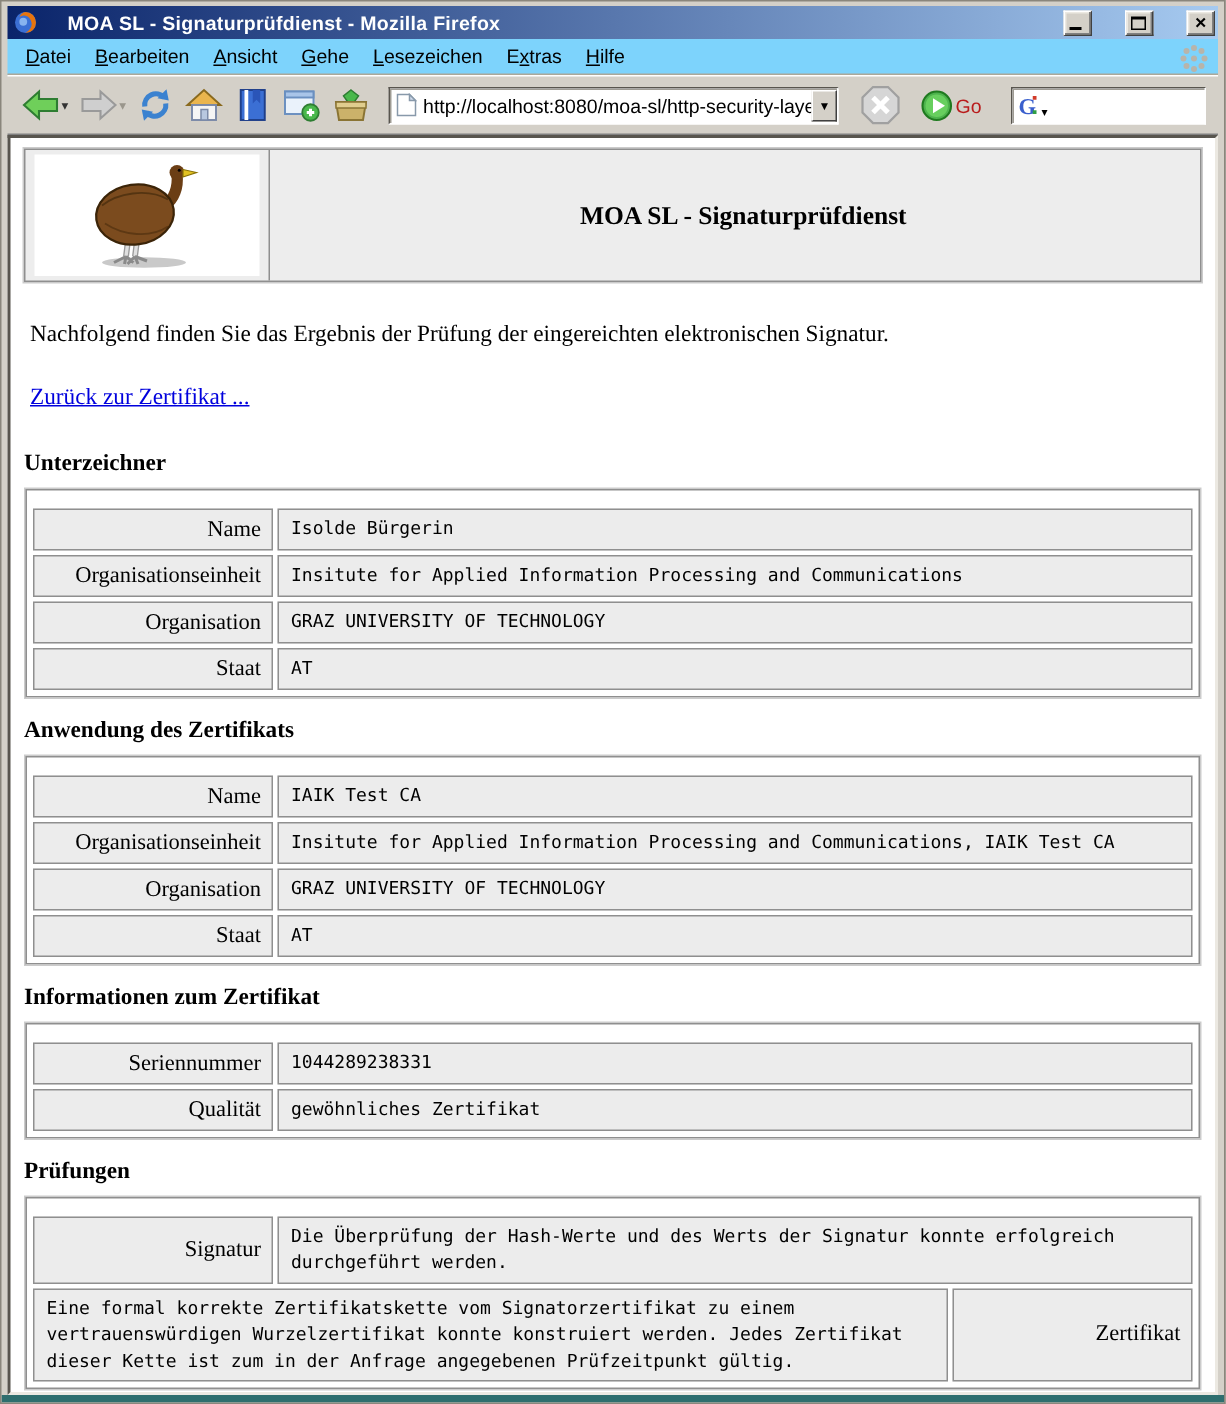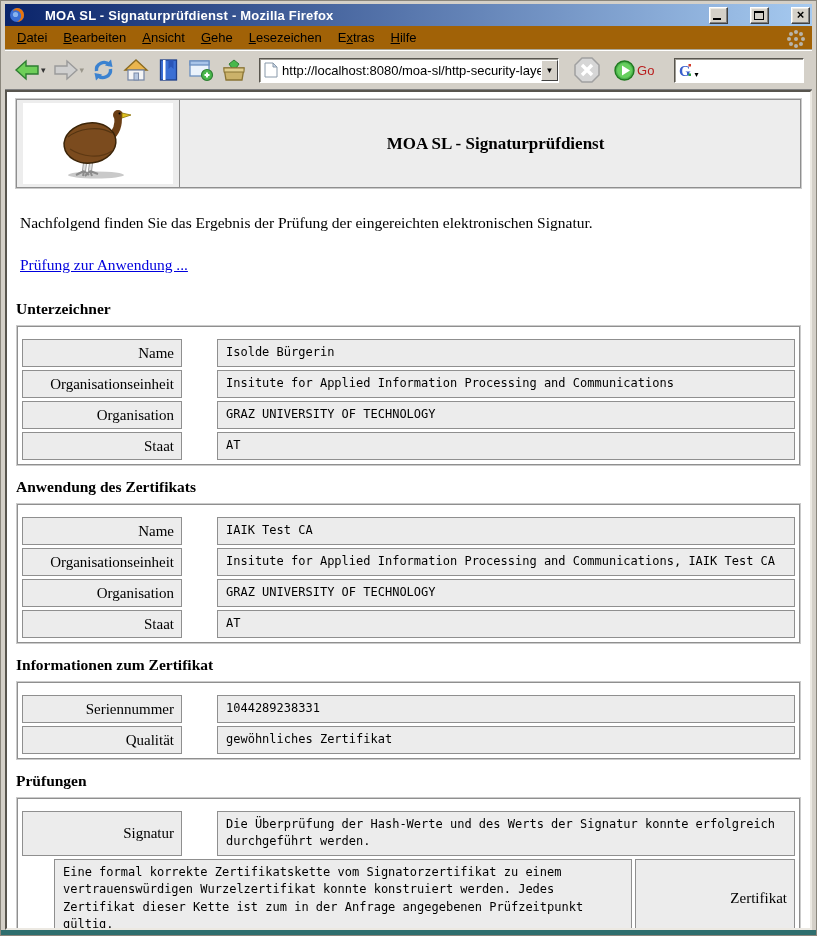--- a/index.html
+++ b/index.html
@@ -29,21 +29,21 @@
     border:1px solid;border-color:#ffffff #404040 #404040 #ffffff;
     box-shadow:inset -1px -1px 0 #808080,inset 1px 1px 0 #ece9e2;
   }
   .glyph-min{position:absolute;left:3px;bottom:3px;width:8px;height:2px;background:#000;}
   .glyph-max{position:absolute;left:3px;top:3px;width:10px;height:9px;border:1px solid #000;border-top:2px solid #000;}
   .glyph-close{position:absolute;left:0;top:0;right:0;bottom:1px;display:flex;align-items:center;justify-content:center;
     font-size:13px;font-weight:bold;color:#000;line-height:1;}
   
   .menubar{
     height:24px;flex:0 0 24px;display:flex;align-items:center;
-    padding:0 4px;background:#a16207;position:relative;
+    padding:0 4px;background:#7dd3fc;position:relative;
     border-bottom:1px solid #aca899;
   }
   .menu-item{font-size:13px;color:#000;padding:3px 8px;cursor:default;}
   .menu-item u{text-decoration:underline;}
   .throbber{
     position:absolute;right:14px;top:11px;width:4px;height:4px;border-radius:50%;
     background:#b8b4aa;
     box-shadow:0 -7px 0 #b8b4aa,5px -5px 0 #b8b4aa,7px 0 0 #b8b4aa,5px 5px 0 #b8b4aa,
                0 7px 0 #b8b4aa,-5px 5px 0 #b8b4aa,-7px 0 0 #b8b4aa,-5px -5px 0 #b8b4aa;
   }
@@ -106,21 +106,21 @@
   }
   .t-row{display:flex;gap:3px;}
   .cell{border:1px solid #8f8f8f;background:var(--cellbg,#ececec);}
   .cell.label{
     width:160px;flex:0 0 160px;min-height:28px;
     display:flex;align-items:center;justify-content:flex-end;
     text-align:right;padding:4px 7px 4px 20px;font-size:15px;
   }
   .cell.value{
     flex:1;display:flex;align-items:center;padding:4px 8px;min-height:28px;
-    font-family:"DejaVu Sans Mono","Liberation Mono",monospace;font-size:12px;line-height:1.45;margin-left:32px;
+    font-family:"DejaVu Sans Mono","Liberation Mono",monospace;font-size:12px;line-height:1.45;
   }
   .bottom-strip{flex:0 0 5px;height:5px;margin:0 -4px;background:var(--strip,#2e6e6e);}
 </style>
 <title>MOA SL - Signaturprüfdienst - Mozilla Firefox</title></head>
 <body>
 
 <div class="window" style="--tb1: #0a246a; --tb2: #a6caf0; --link: #0000dd; --cellbg: #ececec; --strip: #2e6e6e;">
 
   <div class="titlebar">
     <svg width="16" height="16" viewBox="0 0 16 16">
@@ -258,21 +258,21 @@
             </svg>
           </div>
         </div>
         <div class="masthead-right">
           <span class="masthead-title">MOA SL - Signaturprüfdienst</span>
         </div>
       </div>
 
       <div class="intro">Nachfolgend finden Sie das Ergebnis der Prüfung der eingereichten elektronischen Signatur.</div>
 
-      <a class="back-link">Prüfung zur Anwendung ...</a>
+      <a class="back-link">Zurück zur Zertifikat ...</a>
 
       <div id="sections">
           <div class="sec-heading first">Unterzeichner</div>
           <div class="data-table">
             <div class="t-row">
               <div class="cell label">Name</div>
               <div class="cell value">Isolde Bürgerin</div>
             </div>
             <div class="t-row">
               <div class="cell label">Organisationseinheit</div>

